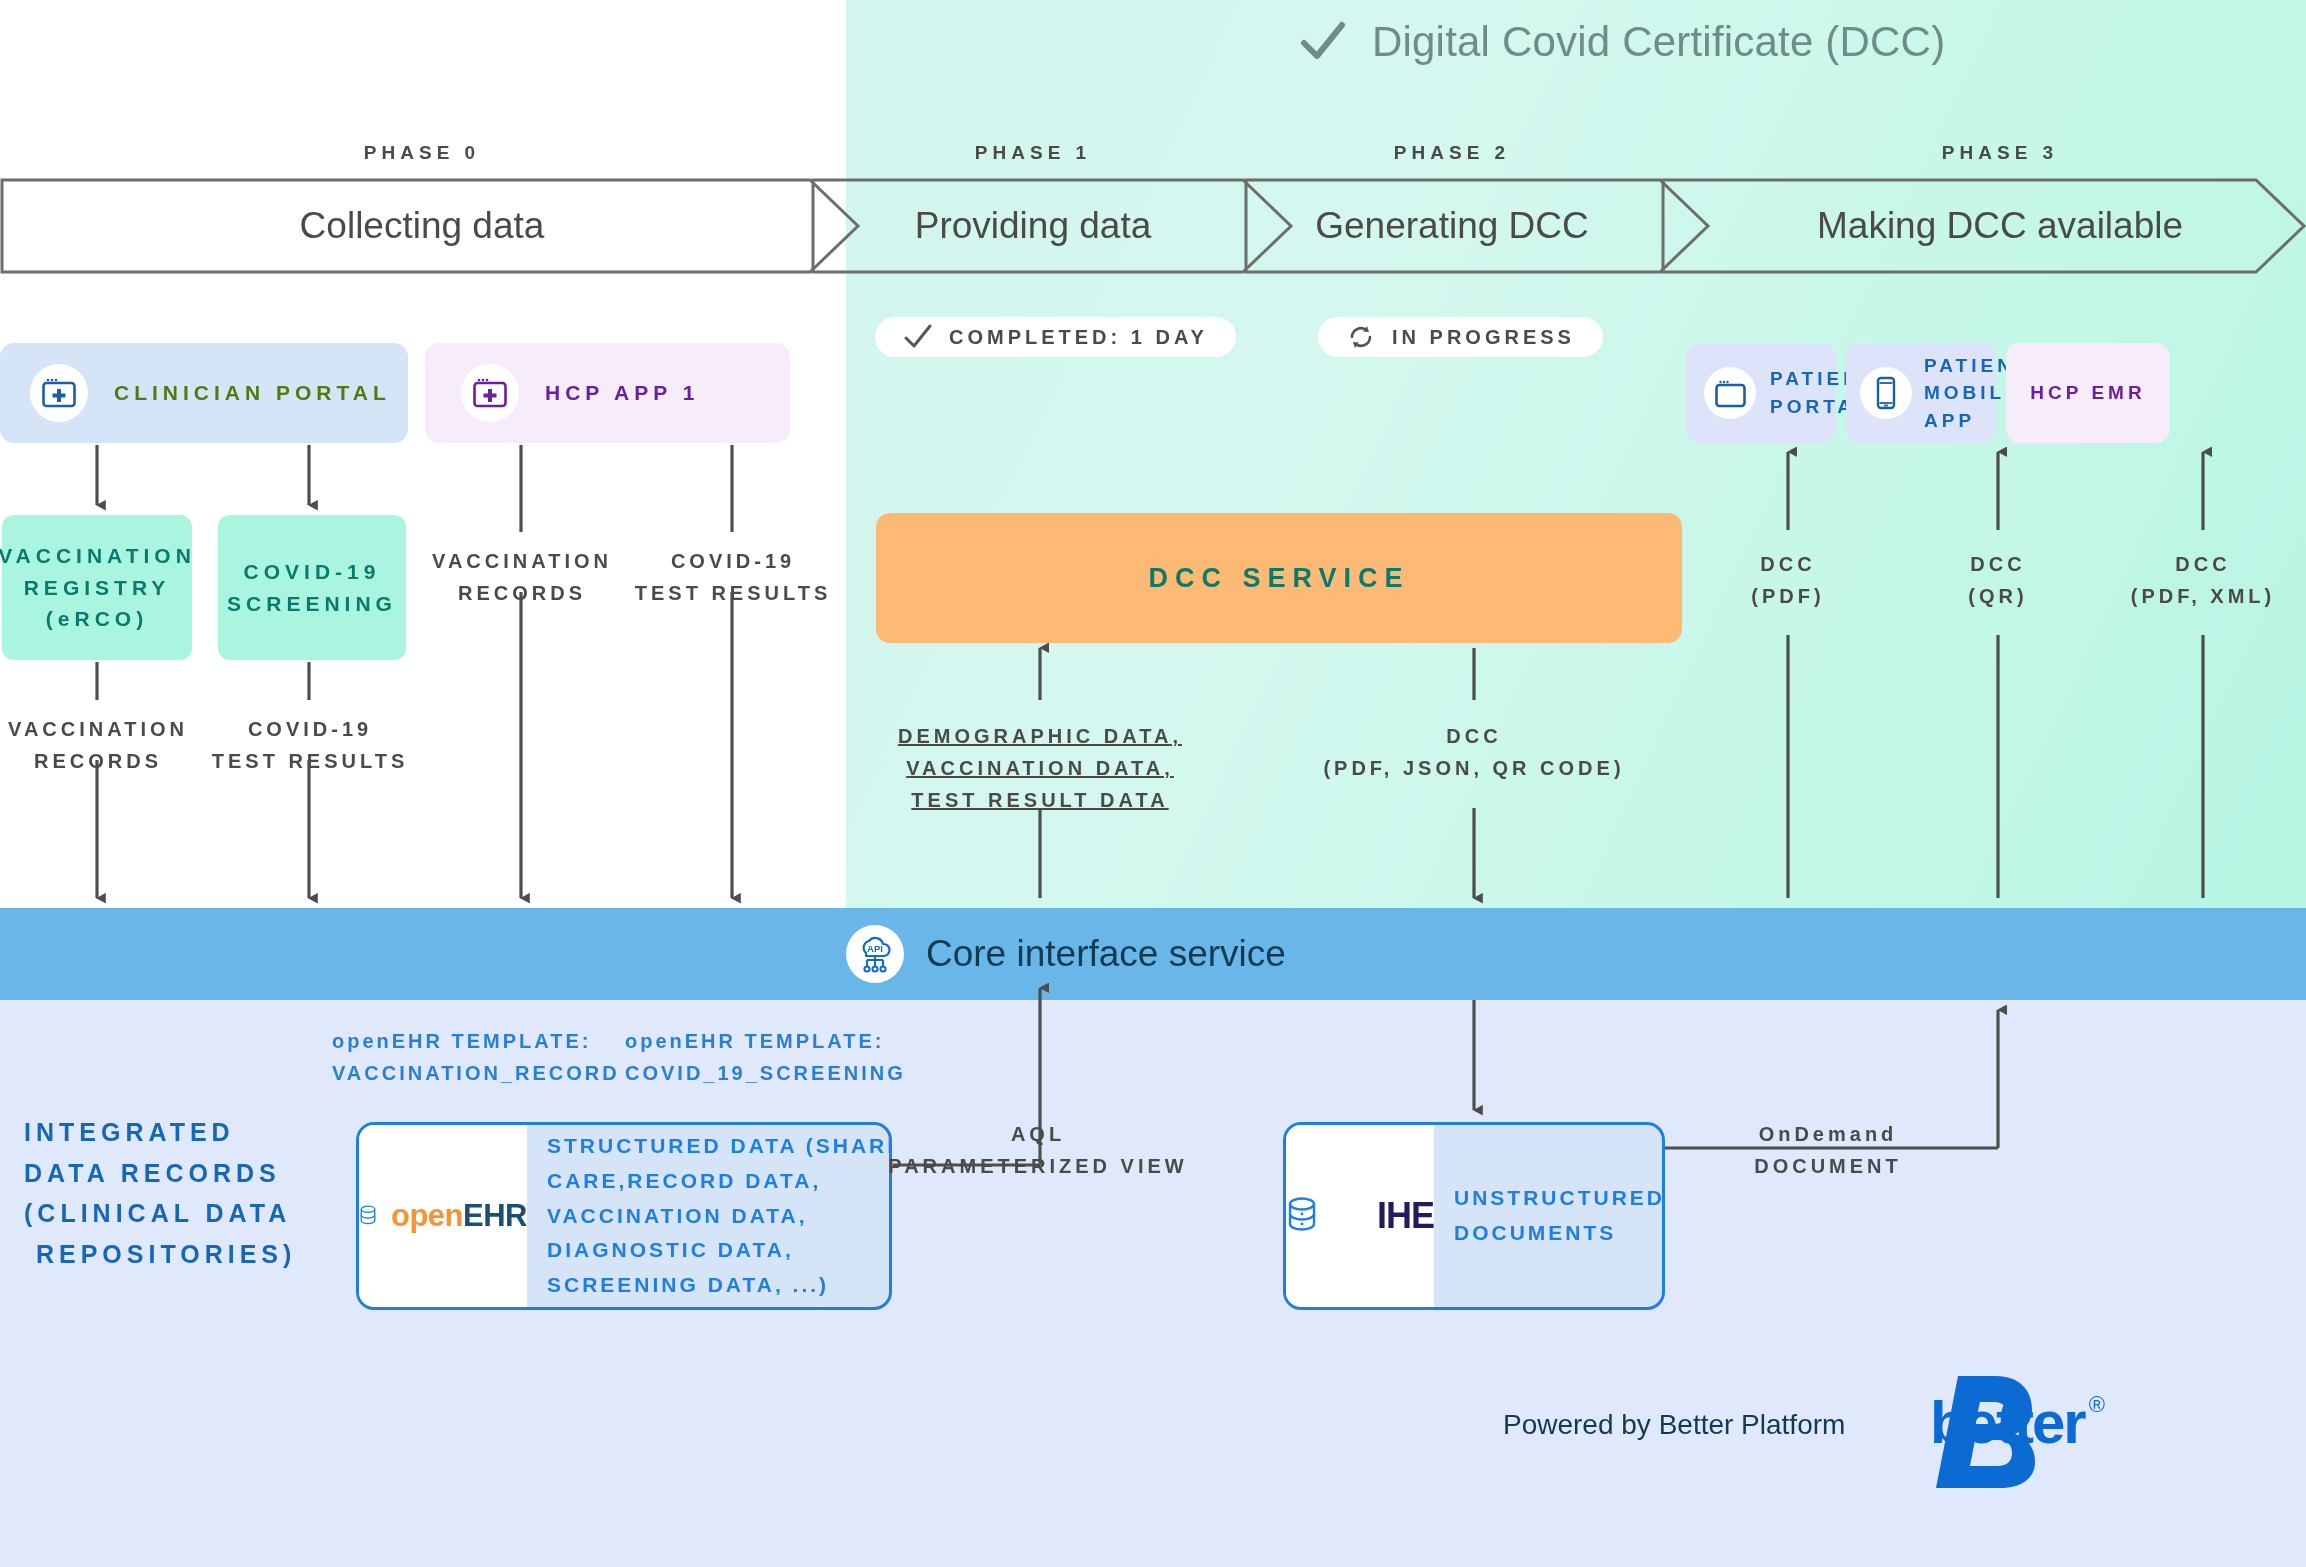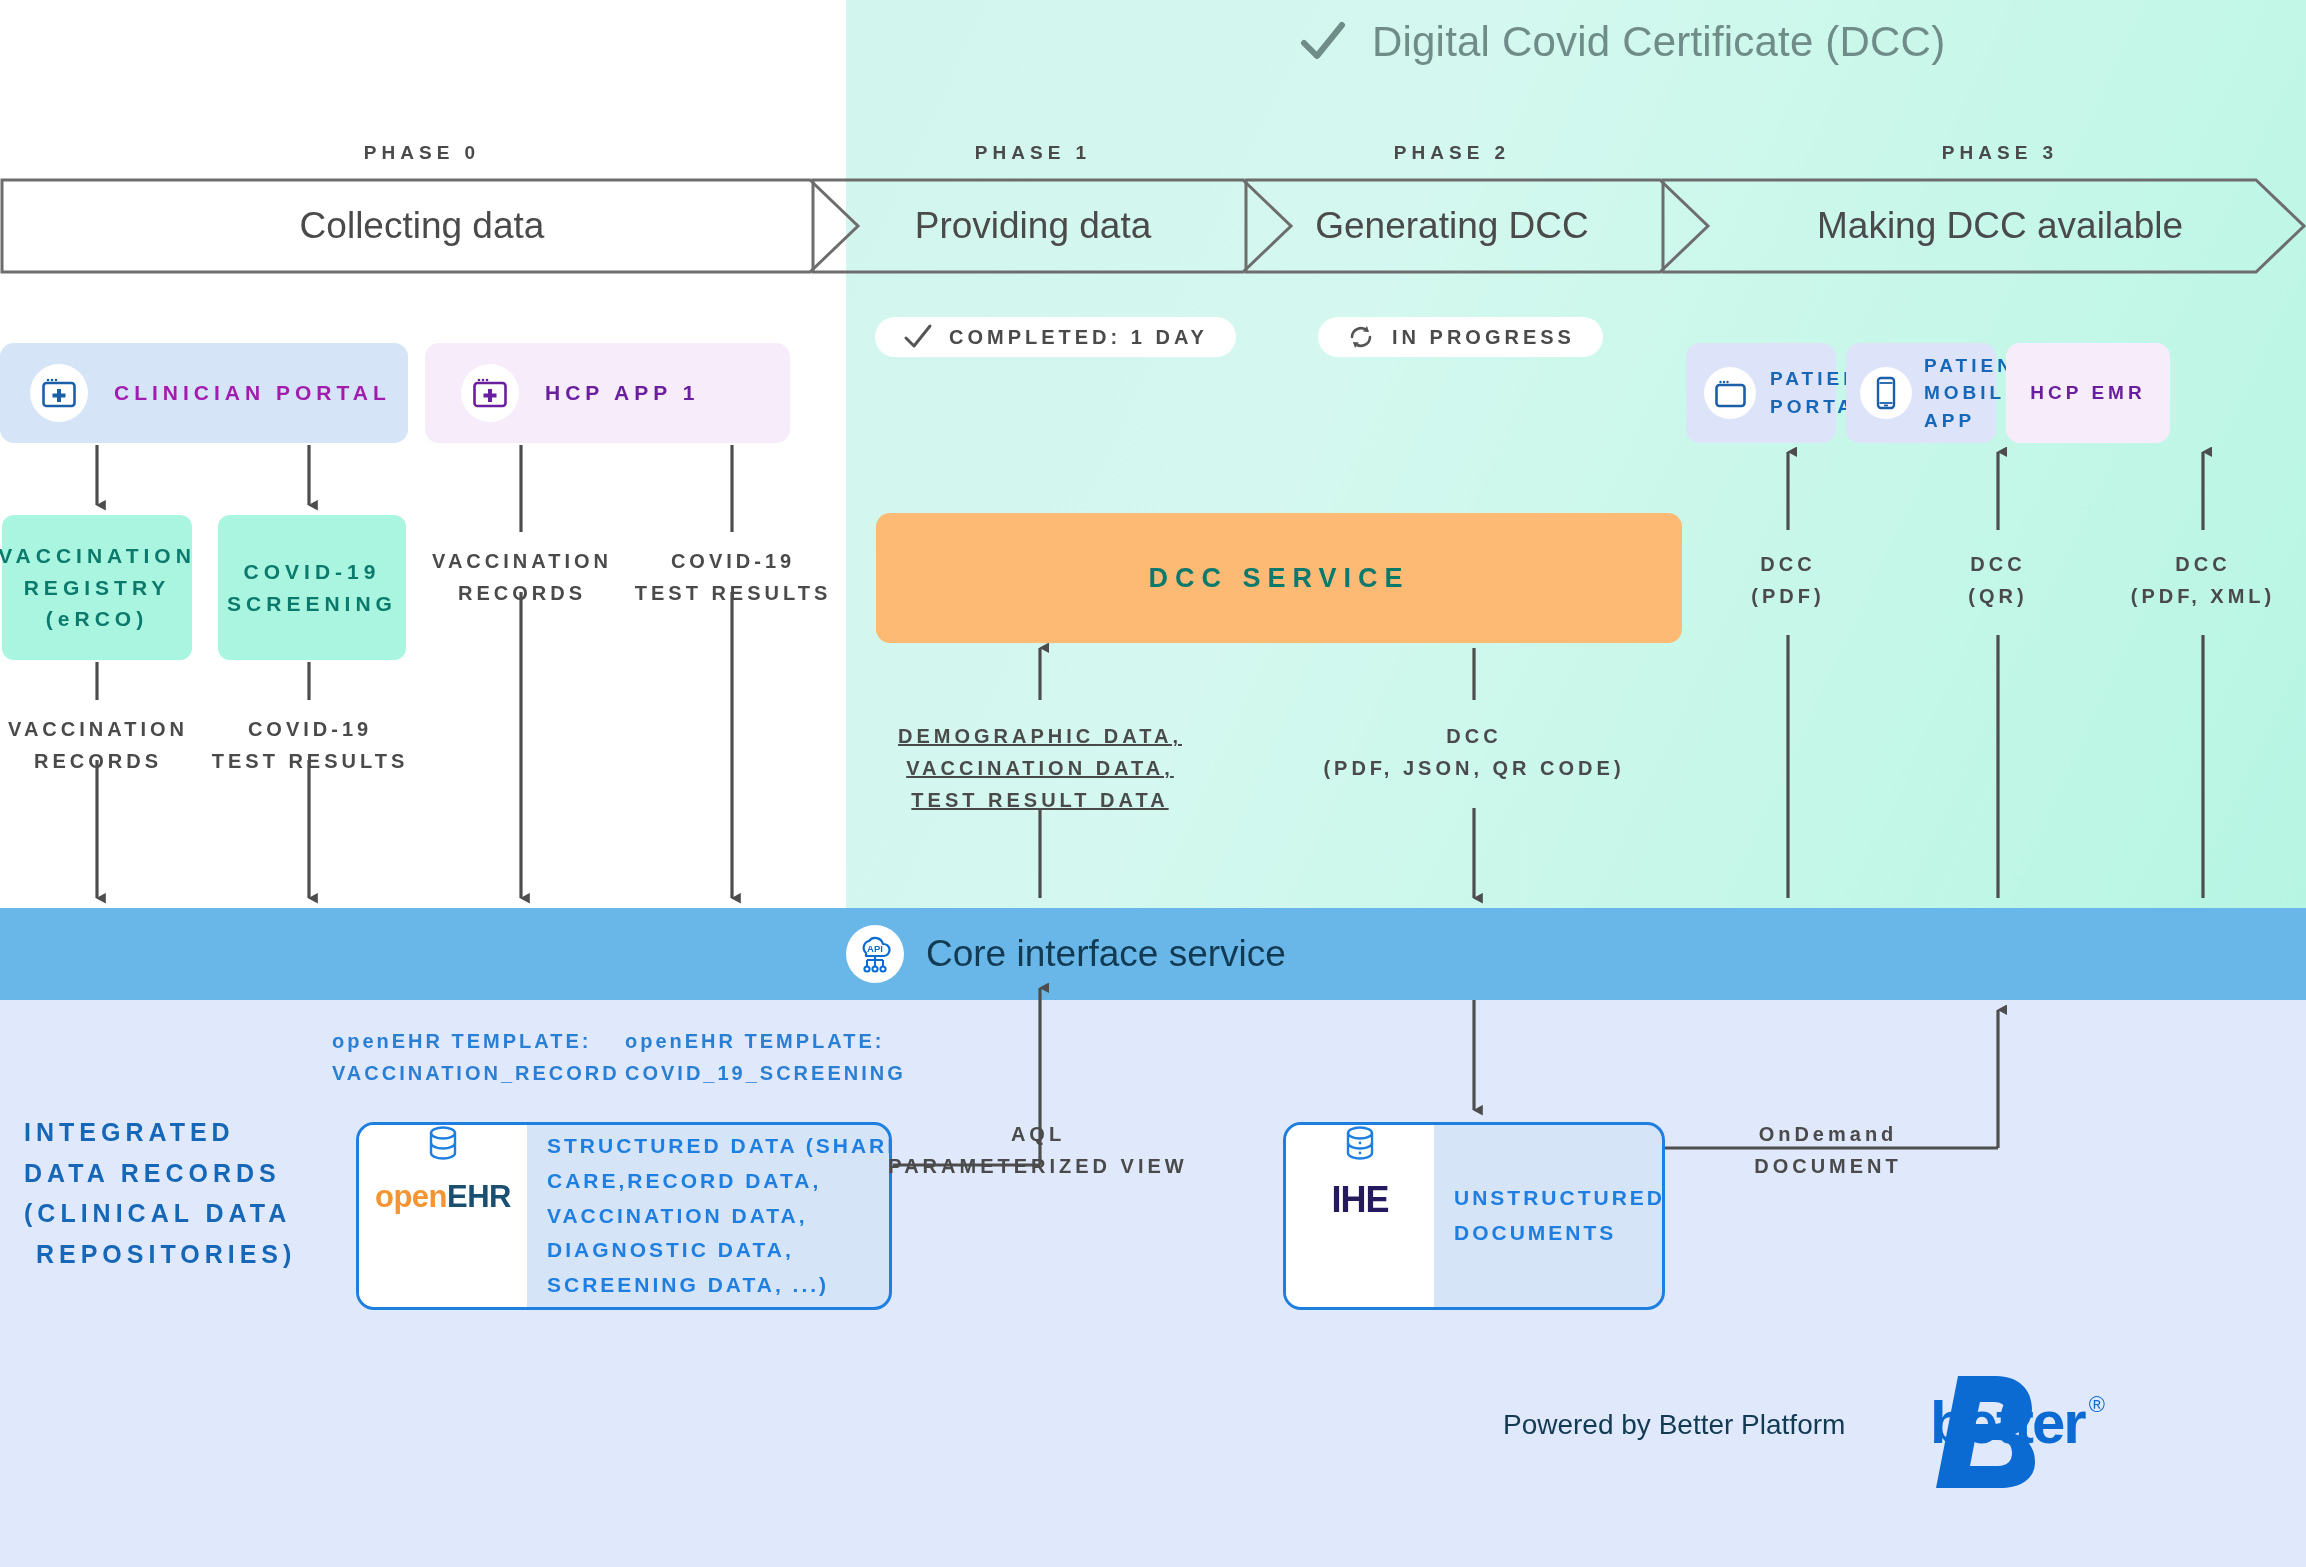--- a/index.html
+++ b/index.html
@@ -71,21 +71,21 @@
   .app-card .ic-wrap{
     width:58px;height:58px;border-radius:50%;background:#fff;flex:0 0 auto;
     display:flex;align-items:center;justify-content:center;
   }
   .app-card .ic-wrap svg{display:block;}
   .app-label{
     font-size:21px;font-weight:700;letter-spacing:5px;line-height:1.45;
     font-family:"Liberation Sans Narrow","Liberation Sans",sans-serif;
   }
   .card-blue{background:#d6e4f8;}
-  .card-blue .app-label{color:#a21caf;}
+  .card-blue .app-label{color:#4d7c0f;}
   .card-purple{background:#f6ecfa;}
   .card-purple .app-label{color:#6a1f9e;}
   .card-lav{background:#dde3f9;}
   .card-lav .app-label{color:#1667b7;}
 
   
   .mint-box{
     position:absolute;background:#a9f5e0;border-radius:12px;
     display:flex;align-items:center;justify-content:center;text-align:center;
   }
@@ -137,22 +137,22 @@
     white-space:pre;
     font-family:"Liberation Sans Narrow","Liberation Sans",sans-serif;
   }
 
   
   .repo{
     position:absolute;border:3px solid #1f7fe0;border-radius:18px;overflow:hidden;
     display:flex;background:#d6e4f8;box-sizing:border-box;
   }
   .repo-left{
-    background:#fff;flex:0 0 auto;display:flex;flex-direction:column;
-    align-items:center;justify-content:flex-start;gap:14px;
+    background:#fff;flex:0 0 auto;display:flex;flex-direction:row;
+    align-items:center;justify-content:space-between;gap:14px;
   }
   .repo-left svg{display:block;}
   .repo-right{
     flex:1 1 auto;display:flex;align-items:center;padding:0 20px;box-sizing:border-box;
   }
   .repo-right .txt{
     font-size:21px;font-weight:700;color:#1f7fe0;letter-spacing:3px;line-height:1.65;
     white-space:pre;
     font-family:"Liberation Sans Narrow","Liberation Sans",sans-serif;
   }

